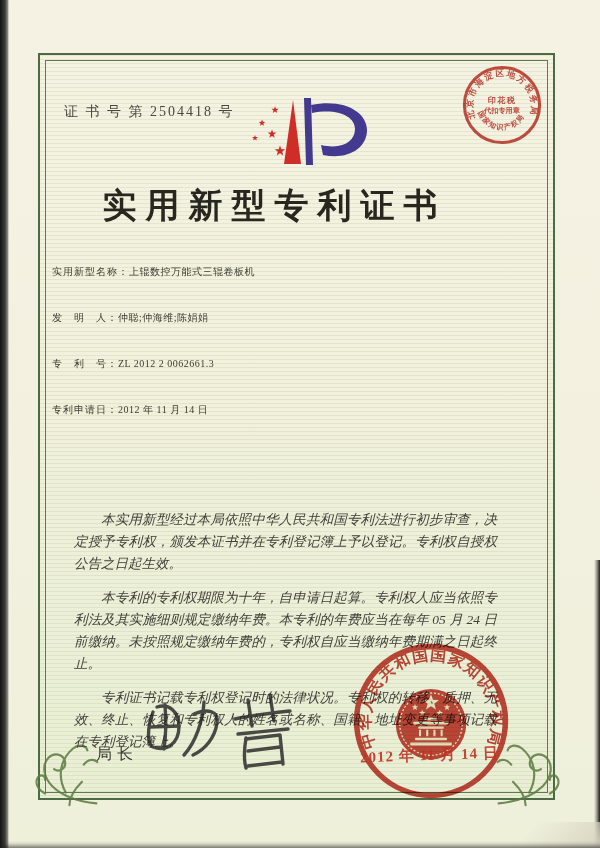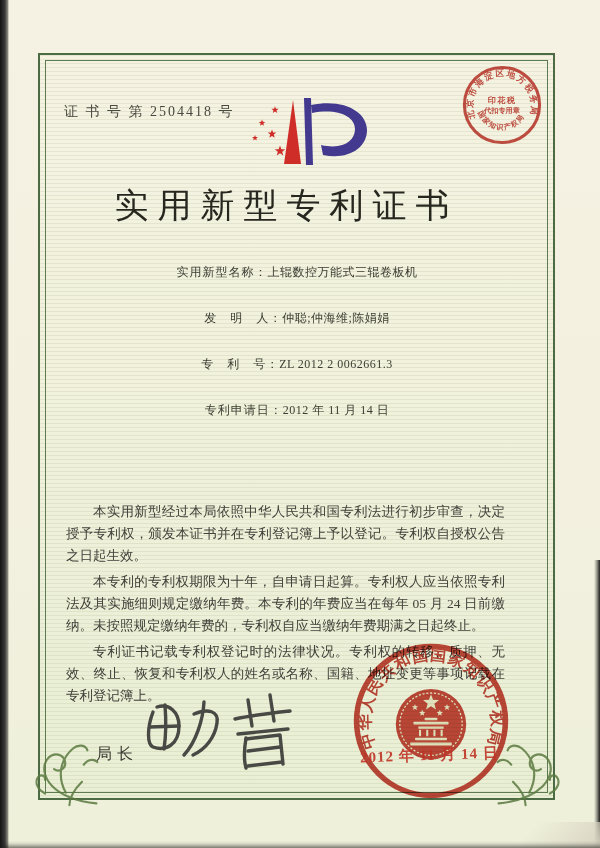--- a/index.html
+++ b/index.html
@@ -24,31 +24,31 @@
     background:
       repeating-linear-gradient(180deg,rgba(120,150,90,.13) 0 1px,rgba(120,150,90,0) 1px 4px),
       linear-gradient(180deg,#f5f2e2 0%,#f1f1dc 45%,#e9eed4 100%);}
   .frame-outer{position:absolute;left:38px;top:53px;width:517px;height:747px;
     border:2.5px solid #4c6b45;box-sizing:border-box;}
   .frame-inner{position:absolute;left:45px;top:60px;width:503px;height:733px;
     border:1px solid #5d7a50;box-sizing:border-box;}
 
   .cert-no{position:absolute;left:64px;top:103px;font-size:14px;letter-spacing:2px;color:#49493f;}
   .logo{position:absolute;left:248px;top:97px;width:130px;height:75px;}
-  .title{position:absolute;left:50px;top:183px;width:464px;text-align:center;
-    font-size:34px;font-weight:normal;letter-spacing:9px;color:#27271f;text-indent:9px;}
-
-  .fields{position:absolute;left:77px;top:262px;width:440px;font-size:12px;color:#3c3c32;text-align:center;}
+  .title{position:absolute;left:38px;top:183px;width:464px;text-align:center;
+    font-size:34px;font-weight:bold;letter-spacing:9px;color:#27271f;text-indent:9px;}
+
+  .fields{position:absolute;left:52px;top:262px;width:440px;font-size:10px;color:#3c3c32;}
   .field-row{height:23px;line-height:20px;margin-bottom:23px;white-space:nowrap;}
   .field-row .lbl{letter-spacing:1px;}
   .field-row .val{letter-spacing:.5px;}
 
   .paras{position:absolute;left:62px;top:497px;width:447px;font-size:13.5px;
     line-height:22px;text-align:justify;color:#41413a;}
-  .paras p{margin:4px;text-indent:2em;}
+  .paras p{margin:12px;text-indent:2em;font-style:italic;}
 
   .sign-label{position:absolute;left:96px;top:733px;font-size:16px;letter-spacing:5px;color:#3b3b33;margin-top:11px;}
   .signature{position:absolute;left:138px;top:686px;width:175px;height:88px;}
 
   .seal{mix-blend-mode:multiply;}
   .seal-tax{position:absolute;left:461px;top:64px;width:82px;height:82px;opacity:.88;}
   .seal-office{position:absolute;left:351px;top:641px;width:160px;height:160px;opacity:.92;}
   .issue-date{position:absolute;left:360px;top:746px;font-size:15px;color:#bf3426;
     letter-spacing:1px;transform:rotate(-2deg);z-index:6;font-weight:bold;opacity:.9;}
 

